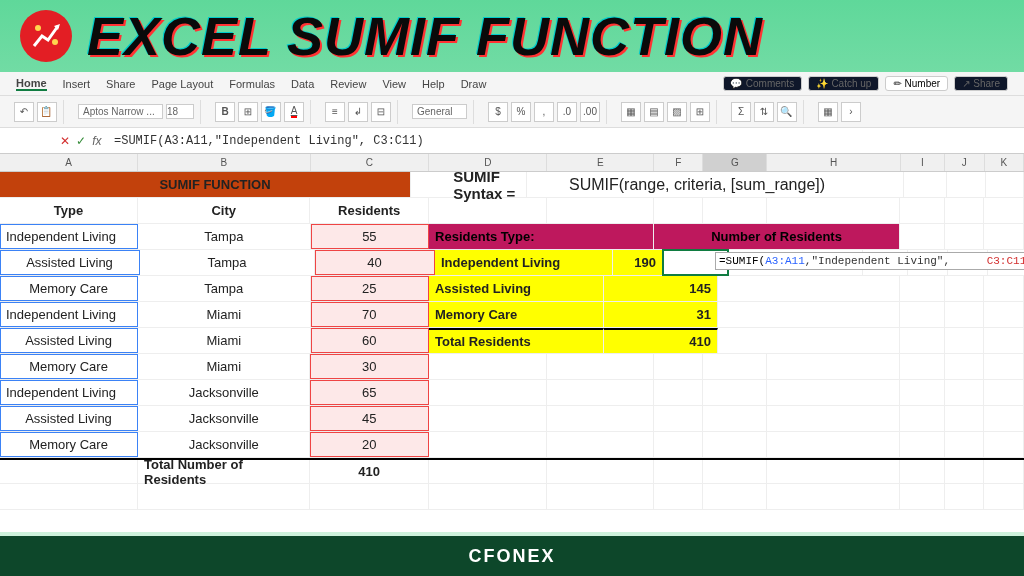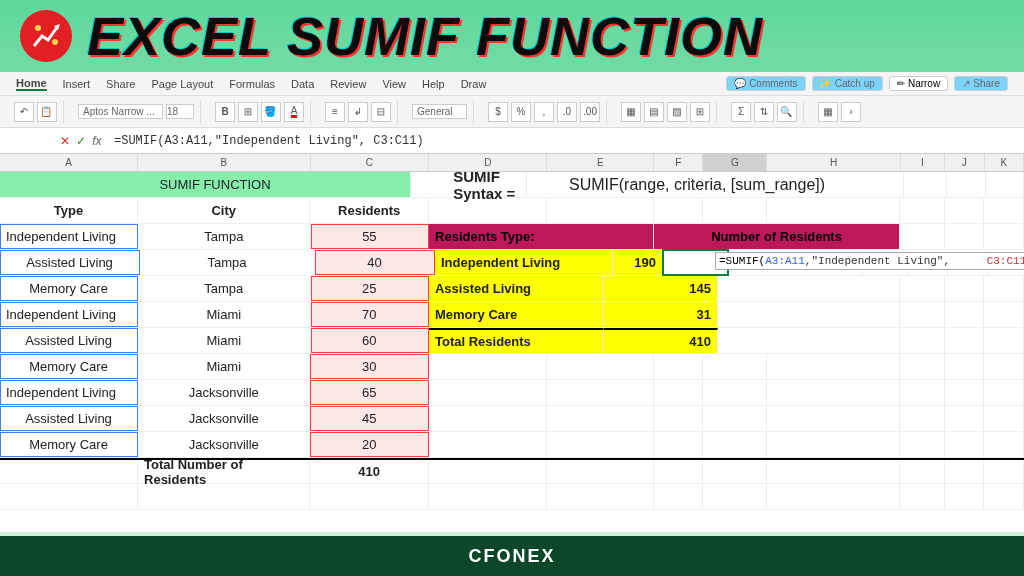--- a/index.html
+++ b/index.html
@@ -4,37 +4,37 @@
 <style>
 * { box-sizing: border-box; margin: 0; padding: 0; }
 body { font-family: Arial, sans-serif; background: linear-gradient(180deg, #5fd89a 0%, #a8e6c3 50%, #d4f4e0 100%); width: 1024px; height: 576px; overflow: hidden; }
 .banner { height: 72px; display: flex; align-items: center; padding: 0 20px; gap: 15px; }
 .logo-circle { width: 52px; height: 52px; background: #e31e24; border-radius: 50%; display: flex; align-items: center; justify-content: center; }
 .title-text { font-family: Impact, 'Arial Black', sans-serif; font-size: 54px; font-weight: 900; letter-spacing: 1px; color: #0a0a0a; text-shadow: 2px 2px 0 #ff3333, -1px -1px 0 #00cccc; font-style: italic; }
 .ribbon-tabs { background: #f5f5f5; height: 24px; display: flex; align-items: center; padding: 0 16px; font-size: 11px; gap: 16px; border-bottom: 1px solid #ddd; }
 .tab { color: #444; cursor: pointer; }
 .tab.active { border-bottom: 2px solid #107c41; font-weight: 600; }
 .ribbon-right { margin-left: auto; display: flex; gap: 6px; }
-.ribbon-btn { background: #7dd3fc; border: 1px solid #ccc; padding: 1px 7px; font-size: 10px; color: #666; border-radius: 3px; }
+.ribbon-btn { background: #0f172a; border: 1px solid #ccc; padding: 1px 7px; font-size: 10px; color: #666; border-radius: 3px; }
 .ribbon-tools { background: #f5f5f5; height: 32px; display: flex; align-items: center; padding: 0 8px; gap: 8px; border-bottom: 1px solid #ddd; }
 .tool-group { display: flex; align-items: center; gap: 3px; padding: 0 6px; border-right: 1px solid #ddd; height: 24px; }
 .tool-box { width: 20px; height: 20px; border: 1px solid #ccc; background: #fff; font-size: 10px; display: flex; align-items: center; justify-content: center; color: #555; }
 .font-sel { border: 1px solid #ccc; font-size: 10px; padding: 1px 4px; width: 85px; background: #fff; color: #666; }
 .size-sel { border: 1px solid #ccc; font-size: 10px; padding: 1px 0; width: 28px; background: #fff; color: #666; }
 .formula-bar { background: #fff; height: 26px; display: flex; align-items: center; border-bottom: 1px solid #ccc; font-size: 12px; }
 .namebox { width: 54px; border-right: 1px solid #ddd; padding: 0 6px; color: #666; }
 .fx-btns { width: 54px; display: flex; gap: 6px; padding: 0 6px; color: #666; align-items: center; }
 .formula-input { flex: 1; padding: 0 6px; font-family: 'Courier New', monospace; font-size: 12px; color: #333; }
 .col-headers { background: #f0f0f0; height: 18px; display: flex; border-bottom: 1px solid #ccc; font-size: 10px; color: #555; }
 .colh { border-right: 1px solid #ddd; text-align: center; line-height: 18px; }
 .sheet { background: #fff; position: relative; height: 360px; }
 .cwA { width: 140px; } .cwB { width: 175px; } .cwC { width: 120px; } .cwD { width: 120px; } .cwE { width: 108px; } .cwF { width: 50px; } .cwG { width: 65px; } .cwH { width: 135px; } .cwI { width: 45px; } .cwJ { width: 40px; } .cwK { width: 40px; }
 .row { display: flex; height: 26px; border-bottom: 1px solid #eee; }
 .cell { border-right: 1px solid #eee; font-size: 13px; display: flex; align-items: center; padding: 0 6px; color: #222; }
-.hdr-green { background: #86efac; font-weight: 400; justify-content: center;}
+.hdr-green { background: #c2410c; font-weight: 700; justify-content: center;}
 .hdr-cell { font-weight: 700; justify-content: center;}
 .center { justify-content: center; }
 .right { justify-content: flex-end; }
 .residents-col { background: #fde8e8; }
 .outline-blue { outline: 1px solid #3b82f6; outline-offset: -1px; }
 .outline-red { outline: 1px solid #ef4444; outline-offset: -1px; }
 .syntax-row { font-size: 15px; padding-left: 42px; }
 .green-bar { background: #be185d; color: #000; font-weight: 700; }
 .yellow-row { background: #ffff00; font-weight: 700; }
 .bold { font-weight: 700; }
@@ -66,21 +66,21 @@
   <span class="tab">Page Layout</span>
   <span class="tab">Formulas</span>
   <span class="tab">Data</span>
   <span class="tab">Review</span>
   <span class="tab">View</span>
   <span class="tab">Help</span>
   <span class="tab">Draw</span>
   <div class="ribbon-right">
     <span class="ribbon-btn">💬 Comments</span>
     <span class="ribbon-btn">✨ Catch up</span>
-    <span class="ribbon-btn" style="background:#fff;color:#000">✏ Narrow</span>
+    <span class="ribbon-btn" style="background:#fff;color:#000">✏ Number</span>
     <span class="ribbon-btn">↗ Share</span>
   </div>
 </div>
 
 <div class="ribbon-tools">
   <div class="tool-group">
     <div class="tool-box">↶</div>
     <div class="tool-box">📋</div>
   </div>
   <div class="tool-group">

